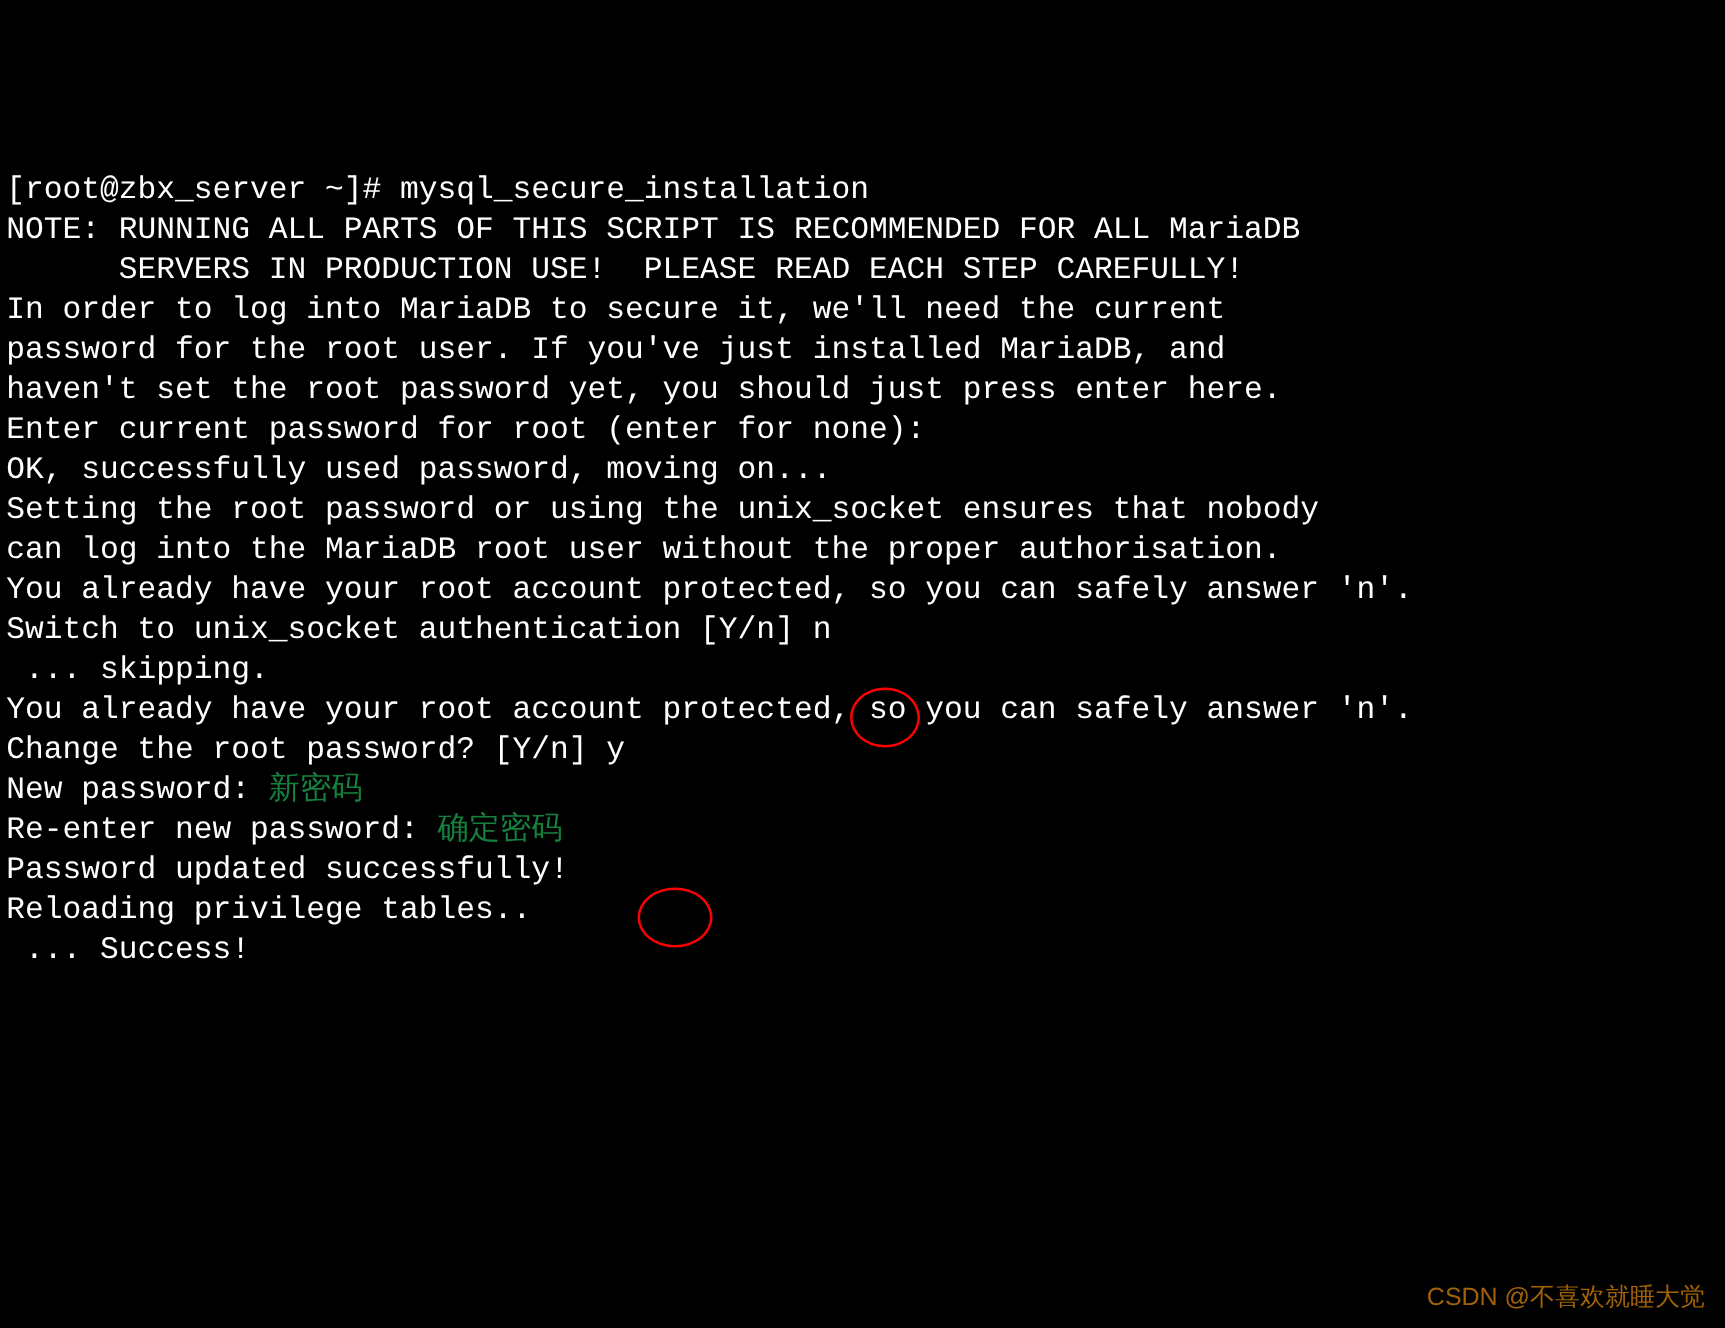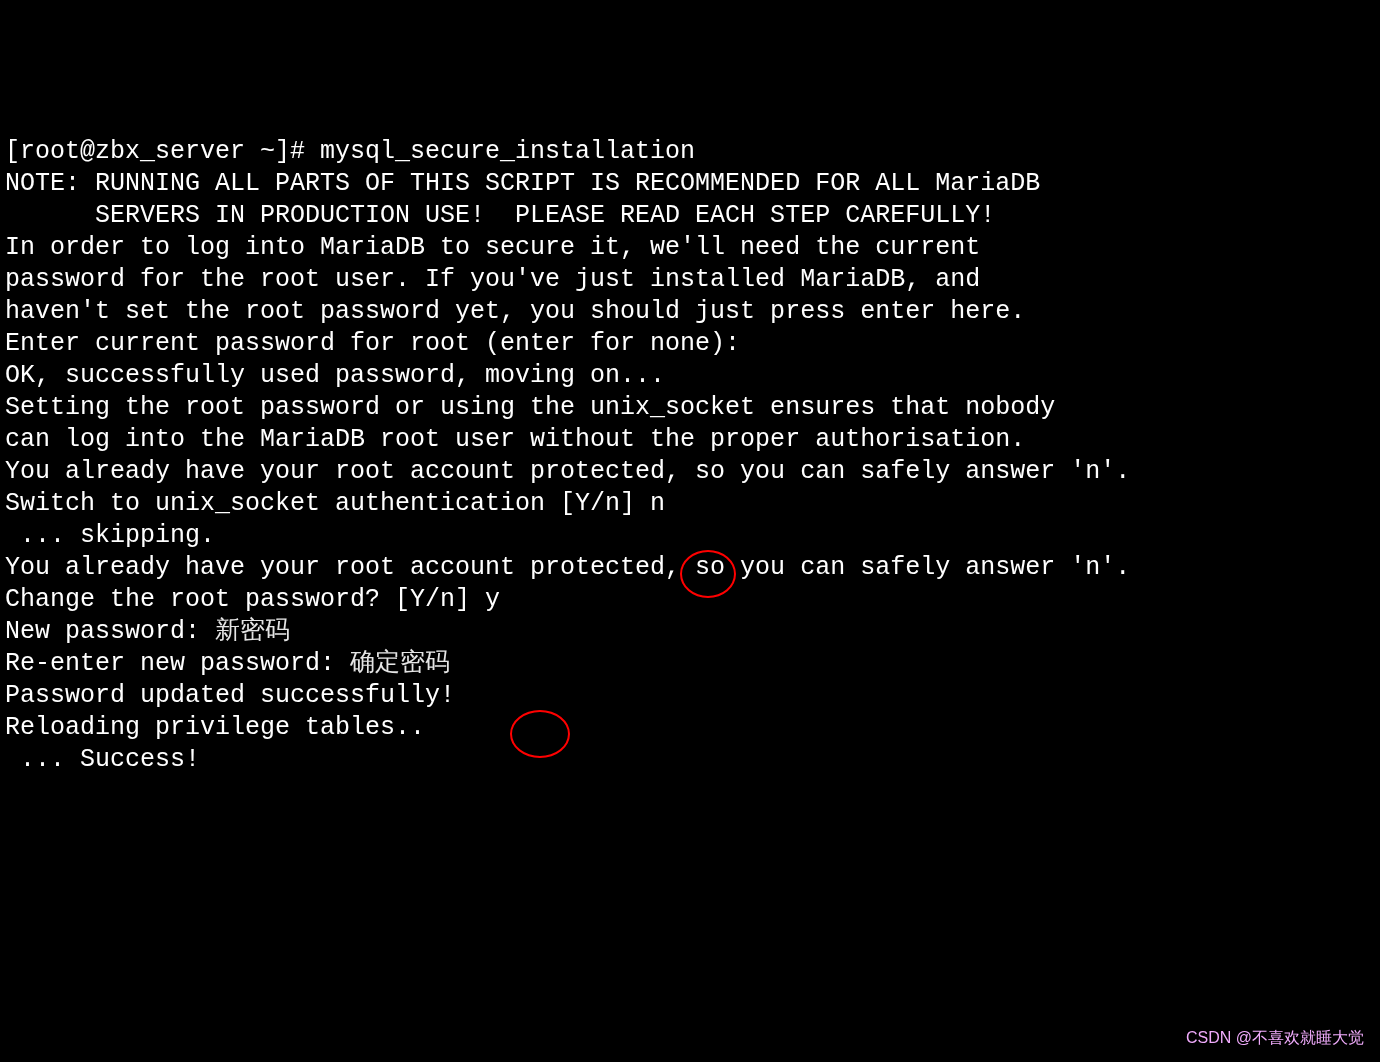--- a/index.html
+++ b/index.html
@@ -17,21 +17,21 @@
       width: 1380px;
       height: 1062px;
       overflow: hidden;
       position: relative;
       white-space: pre;
     }
     .terminal-line {
       display: block;
     }
     .red-annotation {
-      color: #e5e5e5;
+      color: #15803d;
       font-weight: normal;
     }
     .red-circle {
       position: absolute;
       border: 2.5px solid #ff0000;
       border-radius: 50%;
       pointer-events: none;
     }
     .circle-1 {
       left: 680px;
@@ -42,23 +42,23 @@
     .circle-2 {
       left: 510px;
       top: 710px;
       width: 60px;
       height: 48px;
     }
     .watermark {
       position: absolute;
       bottom: 8px;
       right: 16px;
-      color: #f0abfc;
+      color: #a16207;
       font-family: "Microsoft YaHei", Arial, sans-serif;
-      font-size: 16px;
+      font-size: 20px;
       white-space: nowrap;
     }
   </style>
 </head>
 <body>
 
 
 
 <div><span class="terminal-line"><span>[root@zbx_server ~]# </span><span>mysql_secure_installation</span></span><span class="terminal-line"></span><span class="terminal-line">NOTE: RUNNING ALL PARTS OF THIS SCRIPT IS RECOMMENDED FOR ALL MariaDB</span><span class="terminal-line">      SERVERS IN PRODUCTION USE!  PLEASE READ EACH STEP CAREFULLY!</span><span class="terminal-line"></span><span class="terminal-line">In order to log into MariaDB to secure it, we'll need the current</span><span class="terminal-line">password for the root user. If you've just installed MariaDB, and</span><span class="terminal-line">haven't set the root password yet, you should just press enter here.</span><span class="terminal-line"></span><span class="terminal-line">Enter current password for root (enter for none): </span><span class="terminal-line">OK, successfully used password, moving on...</span><span class="terminal-line"></span><span class="terminal-line">Setting the root password or using the unix_socket ensures that nobody</span><span class="terminal-line">can log into the MariaDB root user without the proper authorisation.</span><span class="terminal-line"></span><span class="terminal-line">You already have your root account protected, so you can safely answer 'n'.</span><span class="terminal-line"></span><span class="terminal-line"><span>Switch to unix_socket authentication [Y/n] </span><span>n</span></span><span class="terminal-line"> ... skipping.</span><span class="terminal-line"></span><span class="terminal-line">You already have your root account protected, so you can safely answer 'n'.</span><span class="terminal-line"></span><span class="terminal-line"><span>Change the root password? [Y/n] </span><span>y</span></span><span class="terminal-line"><span>New password: </span><span class="red-annotation">新密码</span></span><span class="terminal-line"><span>Re-enter new password: </span><span class="red-annotation">确定密码</span></span><span class="terminal-line">Password updated successfully!</span><span class="terminal-line">Reloading privilege tables..</span><span class="terminal-line"> ... Success!</span></div>
 

